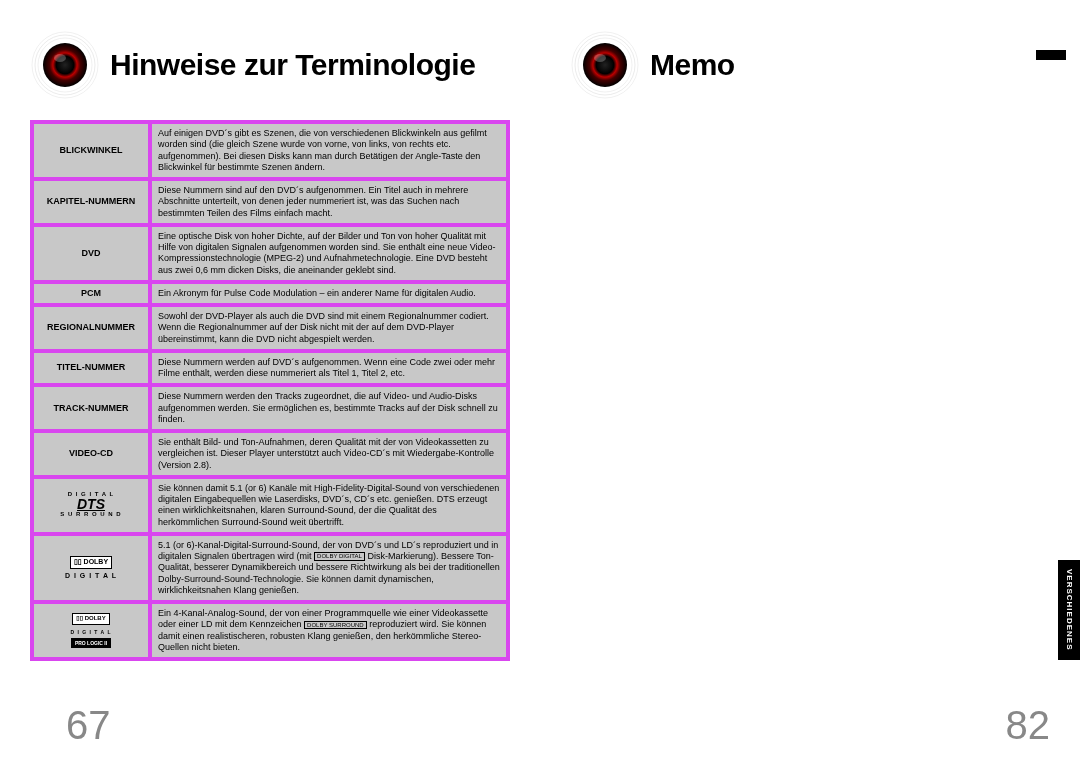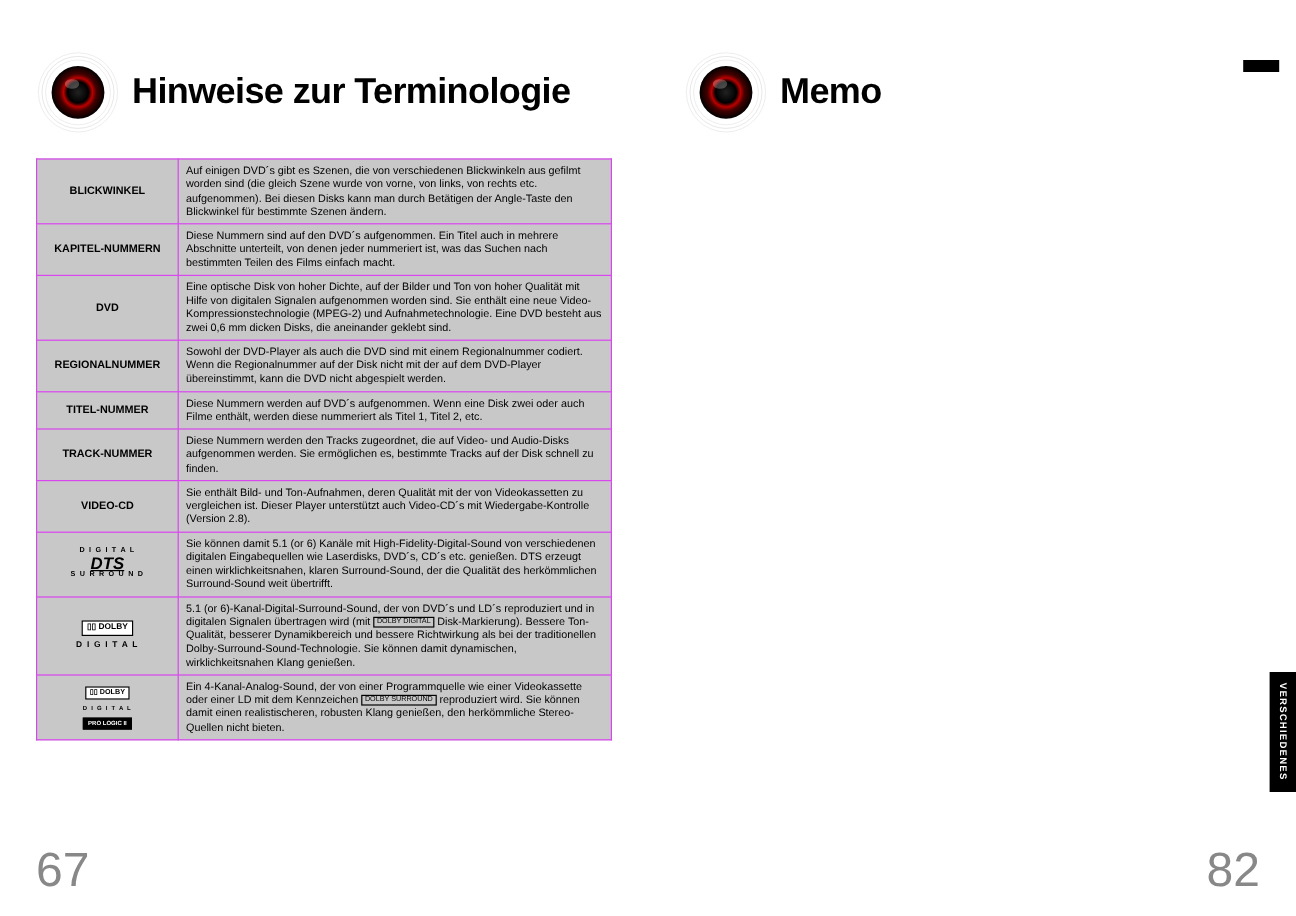--- a/index.html
+++ b/index.html
@@ -9,21 +9,21 @@
     background: #fff;
     font-family: Arial, Helvetica, sans-serif;
     color: #000;
     position: relative;
     overflow: hidden;
   }
   .page {
     position: absolute;
     top: 0;
     height: 763px;
-    padding: 32px 30px 20px 30px;
+    padding: 20px 30px 20px 30px;
   }
   .page-left { left: 0; width: 540px; }
   .page-right { left: 540px; width: 540px; }
   .header {
     display: flex;
     align-items: center;
     gap: 10px;
     margin-bottom: 10px;
     height: 90px;
   }
@@ -42,21 +42,21 @@
     letter-spacing: -0.5px;
   }
   .terms-table {
     border-collapse: collapse;
     width: 100%;
     background: #c8c8c8;
     font-size: 9px;
     line-height: 1.25;
   }
   .terms-table td {
-    border: 1px solid #d946ef;
+    border: 4px solid #d946ef;
     padding: 4px 6px;
     vertical-align: middle;
   }
   .terms-table td.term {
     width: 118px;
     text-align: center;
     font-weight: bold;
     font-size: 9px;
     text-transform: uppercase;
   }
@@ -79,20 +79,21 @@
   .dts-stack { display:inline-block; text-align:center; line-height:1; }
   .dts-top { font-size:6px; letter-spacing:1px; }
   .dts-mid { font-size:14px; font-weight:bold; font-style:italic;text-decoration:underline; }
   .dts-bot { font-size:6px; letter-spacing:1px; }
   .page-num {
     position: absolute;
     bottom: 15px;
     font-size: 40px;
     color: #888;
     font-weight: normal;
+    margin-left: 36px;
   }
   .page-left .page-num { left: 30px; }
   .page-right .page-num { right: 30px; }
   .side-tab {
     position: absolute;
     right: 0;
     top: 560px;
     width: 22px;
     height: 100px;
     background: #000;
@@ -157,26 +158,30 @@
         </tr>
         <tr>
           <td class="term">KAPITEL-NUMMERN</td>
           <td class="desc">Diese Nummern sind auf den DVD´s aufgenommen. Ein Titel auch in mehrere Abschnitte unterteilt, von denen jeder nummeriert ist, was das Suchen nach bestimmten Teilen des Films einfach macht.</td>
         </tr>
         <tr>
           <td class="term">DVD</td>
           <td class="desc">Eine optische Disk von hoher Dichte, auf der Bilder und Ton von hoher Qualität mit Hilfe von digitalen Signalen aufgenommen worden sind. Sie enthält eine neue Video-Kompressionstechnologie (MPEG-2) und Aufnahmetechnologie. Eine DVD besteht aus zwei 0,6 mm dicken Disks, die aneinander geklebt sind.</td>
         </tr>
         <tr>
+          <td class="term">PCM</td>
+          <td class="desc">Ein Akronym für Pulse Code Modulation – ein anderer Name für digitalen Audio.</td>
+        </tr>
+        <tr>
           <td class="term">REGIONALNUMMER</td>
           <td class="desc">Sowohl der DVD-Player als auch die DVD sind mit einem Regionalnummer codiert. Wenn die Regionalnummer auf der Disk nicht mit der auf dem DVD-Player übereinstimmt, kann die DVD nicht abgespielt werden.</td>
         </tr>
         <tr>
           <td class="term">TITEL-NUMMER</td>
-          <td class="desc">Diese Nummern werden auf DVD´s aufgenommen. Wenn eine Disk zwei oder auch Filme enthält, werden diese nummeriert als Titel 1, Titel 2, etc.</td>
+          <td class="desc">Diese Nummern werden auf DVD´s aufgenommen. Wenn eine Code zwei oder mehr Filme enthält, werden diese nummeriert als Titel 1, Titel 2, etc.</td>
         </tr>
         <tr>
           <td class="term">TRACK-NUMMER</td>
           <td class="desc">Diese Nummern werden den Tracks zugeordnet, die auf Video- und Audio-Disks aufgenommen werden. Sie ermöglichen es, bestimmte Tracks auf der Disk schnell zu finden.</td>
         </tr>
         <tr>
           <td class="term">VIDEO-CD</td>
           <td class="desc">Sie enthält Bild- und Ton-Aufnahmen, deren Qualität mit der von Videokassetten zu vergleichen ist.
  Dieser Player unterstützt auch Video-CD´s mit Wiedergabe-Kontrolle (Version 2.8).</td>
         </tr>

